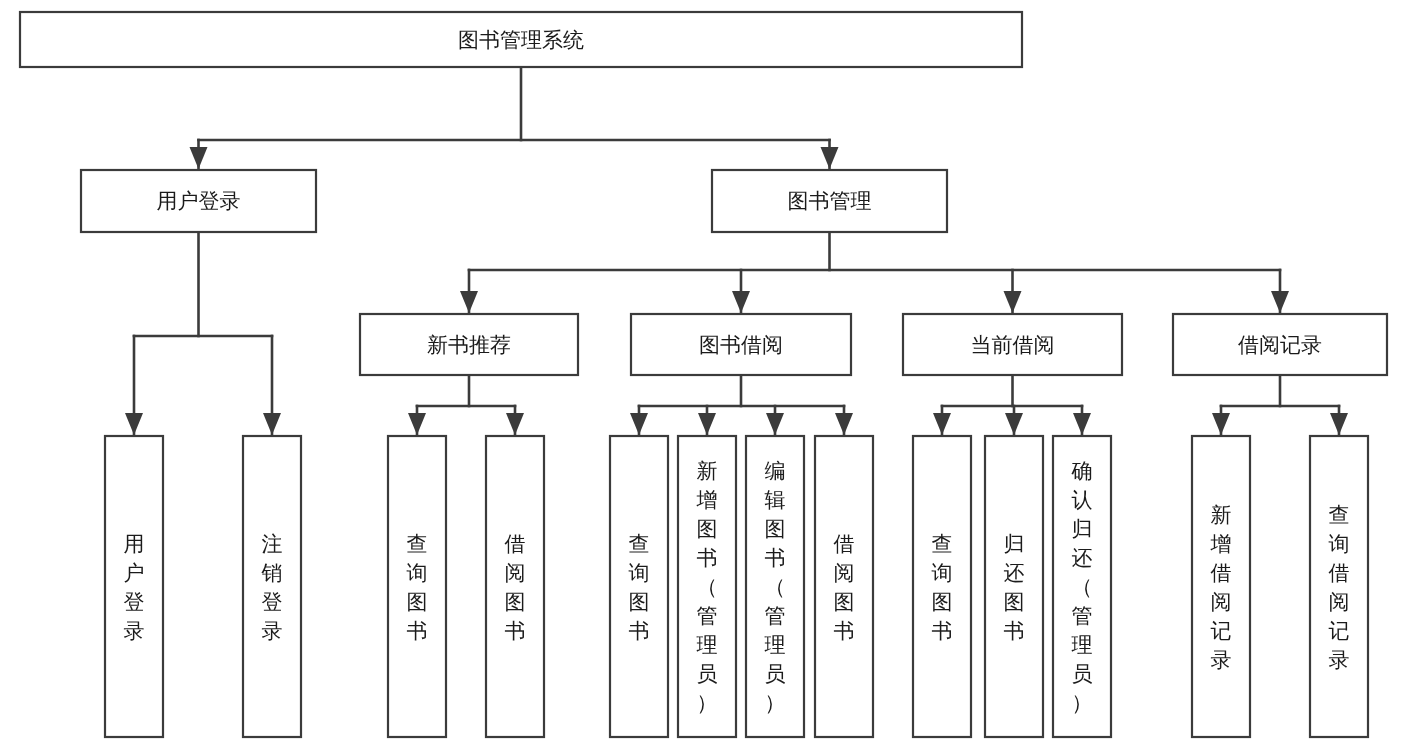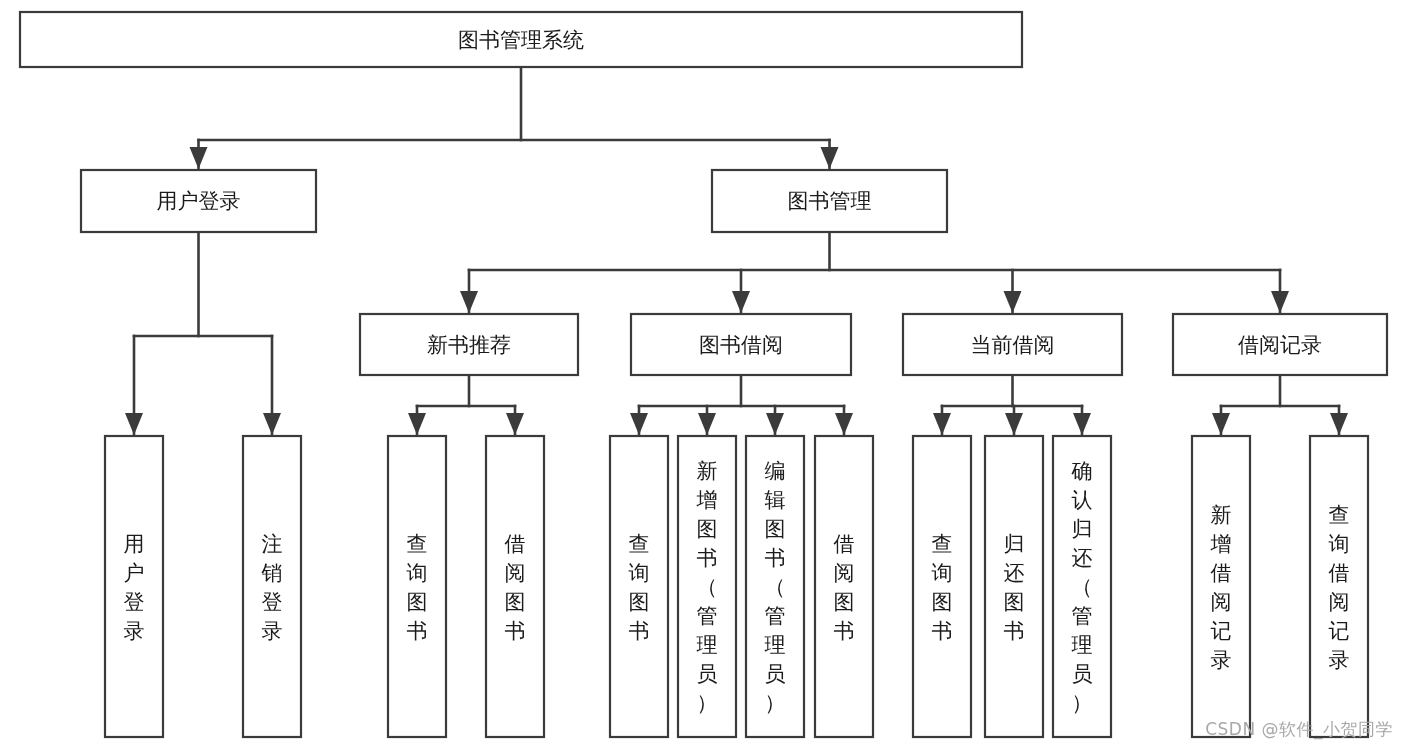--- a/index.html
+++ b/index.html
@@ -202,14 +202,13 @@
           <rect x="1192" y="436" width="58" height="301" class="node-box"></rect>
           <text x="1221" y="521.5" class="node-label-v"><tspan x="1221" dy="0">新</tspan><tspan x="1221" dy="29">增</tspan><tspan x="1221" dy="29">借</tspan><tspan x="1221" dy="29">阅</tspan><tspan x="1221" dy="29">记</tspan><tspan x="1221" dy="29">录</tspan></text>
         </g>
         <g>
           <rect x="1310" y="436" width="58" height="301" class="node-box"></rect>
           <text x="1339" y="521.5" class="node-label-v"><tspan x="1339" dy="0">查</tspan><tspan x="1339" dy="29">询</tspan><tspan x="1339" dy="29">借</tspan><tspan x="1339" dy="29">阅</tspan><tspan x="1339" dy="29">记</tspan><tspan x="1339" dy="29">录</tspan></text>
         </g>
       </g>
   </svg>
 
-  <div class="watermark-text">CSDN @软件_小贺同学</div>
 </div>
 
 </body></html>

